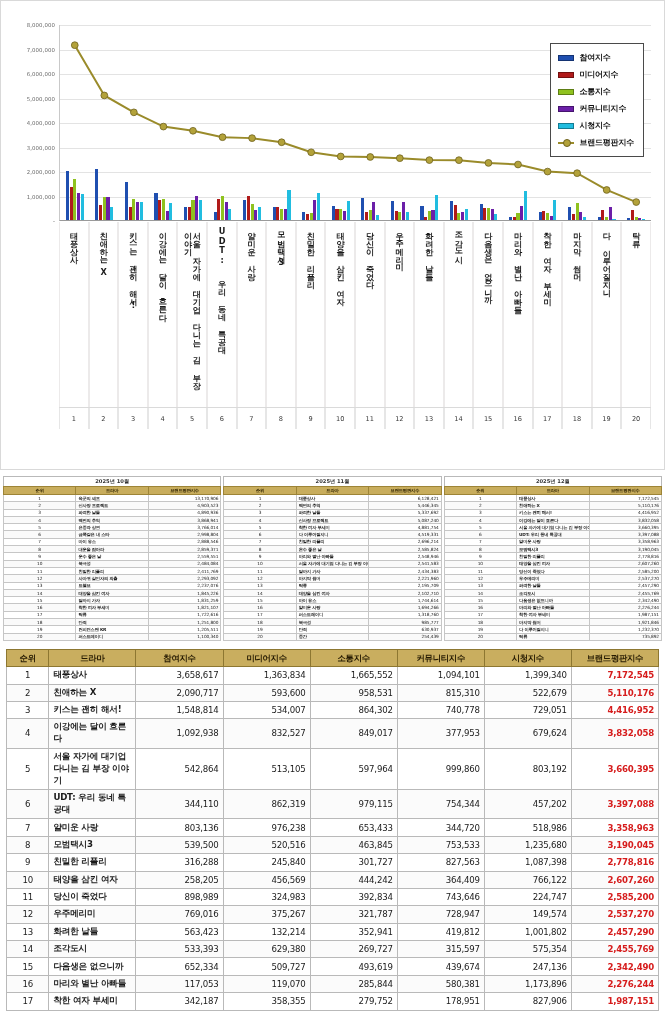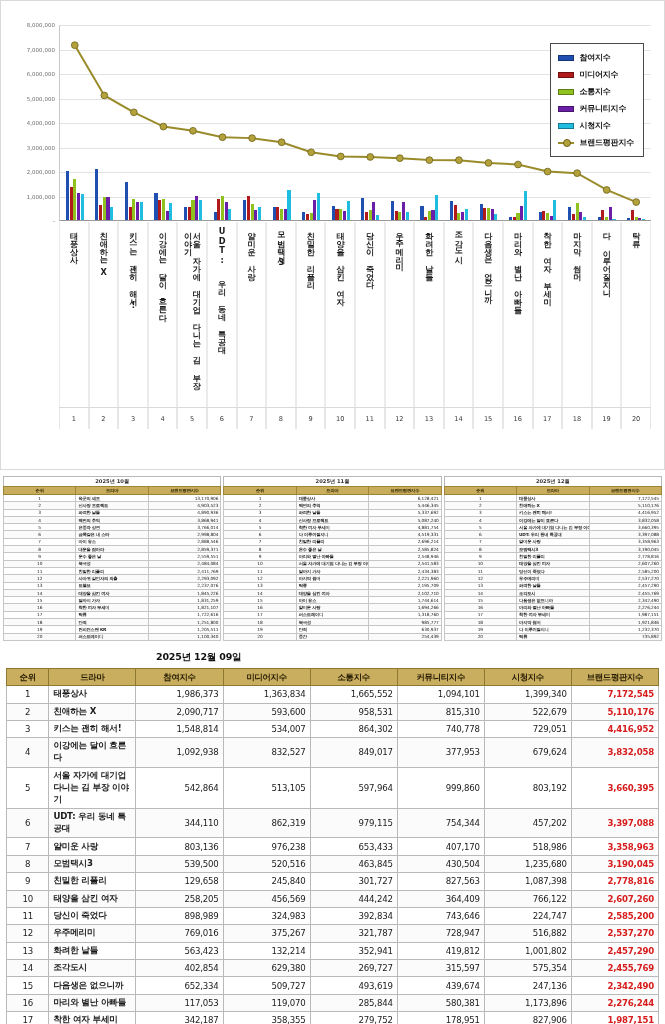--- a/index.html
+++ b/index.html
@@ -818,39 +818,38 @@
             <td class="rank">20</td>
             <td class="name">탁류</td>
             <td class="val">735,892</td>
           </tr>
         </tbody>
       </table>
     </div>
   </div>
 
 <div class="detail-wrap">
-  <div class="detail-title">2025년 12월 09일</div>
   <table class="detail">
     <thead>
         <tr id="detail-head">
           <th>순위</th>
           <th>드라마</th>
           <th>참여지수</th>
           <th>미디어지수</th>
           <th>소통지수</th>
           <th>커뮤니티지수</th>
           <th>시청지수</th>
           <th>브랜드평판지수</th>
         </tr>
       </thead>
     <tbody id="detail-body">
         <tr>
           <td class="d-rank">1</td>
           <td class="d-name">태풍상사</td>
-          <td class="d-num">1,986,373</td>
+          <td class="d-num">3,658,617</td>
           <td class="d-num">1,363,834</td>
           <td class="d-num">1,665,552</td>
           <td class="d-num">1,094,101</td>
           <td class="d-num">1,399,340</td>
           <td class="d-total" style="color: rgb(214, 28, 28);">7,172,545</td>
         </tr>
         <tr>
           <td class="d-rank">2</td>
           <td class="d-name">친애하는 X</td>
           <td class="d-num">2,090,717</td>
@@ -899,38 +898,38 @@
           <td class="d-num">754,344</td>
           <td class="d-num">457,202</td>
           <td class="d-total" style="color: rgb(214, 28, 28);">3,397,088</td>
         </tr>
         <tr>
           <td class="d-rank">7</td>
           <td class="d-name">얄미운 사랑</td>
           <td class="d-num">803,136</td>
           <td class="d-num">976,238</td>
           <td class="d-num">653,433</td>
-          <td class="d-num">407,170</td>
+          <td class="d-num">344,720</td>
           <td class="d-num">518,986</td>
           <td class="d-total" style="color: rgb(214, 28, 28);">3,358,963</td>
         </tr>
         <tr>
           <td class="d-rank">8</td>
           <td class="d-name">모범택시3</td>
           <td class="d-num">539,500</td>
           <td class="d-num">520,516</td>
           <td class="d-num">463,845</td>
-          <td class="d-num">430,504</td>
+          <td class="d-num">753,533</td>
           <td class="d-num">1,235,680</td>
           <td class="d-total" style="color: rgb(214, 28, 28);">3,190,045</td>
         </tr>
         <tr>
           <td class="d-rank">9</td>
           <td class="d-name">친밀한 리플리</td>
-          <td class="d-num">129,658</td>
+          <td class="d-num">316,288</td>
           <td class="d-num">245,840</td>
           <td class="d-num">301,727</td>
           <td class="d-num">827,563</td>
           <td class="d-num">1,087,398</td>
           <td class="d-total" style="color: rgb(214, 28, 28);">2,778,816</td>
         </tr>
         <tr>
           <td class="d-rank">10</td>
           <td class="d-name">태양을 삼킨 여자</td>
           <td class="d-num">258,205</td>
@@ -950,37 +949,37 @@
           <td class="d-num">224,747</td>
           <td class="d-total" style="color: rgb(214, 28, 28);">2,585,200</td>
         </tr>
         <tr>
           <td class="d-rank">12</td>
           <td class="d-name">우주메리미</td>
           <td class="d-num">769,016</td>
           <td class="d-num">375,267</td>
           <td class="d-num">321,787</td>
           <td class="d-num">728,947</td>
-          <td class="d-num">516,882</td>
+          <td class="d-num">149,574</td>
           <td class="d-total" style="color: rgb(214, 28, 28);">2,537,270</td>
         </tr>
         <tr>
           <td class="d-rank">13</td>
           <td class="d-name">화려한 날들</td>
           <td class="d-num">563,423</td>
           <td class="d-num">132,214</td>
           <td class="d-num">352,941</td>
           <td class="d-num">419,812</td>
           <td class="d-num">1,001,802</td>
           <td class="d-total" style="color: rgb(214, 28, 28);">2,457,290</td>
         </tr>
         <tr>
           <td class="d-rank">14</td>
           <td class="d-name">조각도시</td>
-          <td class="d-num">402,854</td>
+          <td class="d-num">533,393</td>
           <td class="d-num">629,380</td>
           <td class="d-num">269,727</td>
           <td class="d-num">315,597</td>
           <td class="d-num">575,354</td>
           <td class="d-total" style="color: rgb(214, 28, 28);">2,455,769</td>
         </tr>
         <tr>
           <td class="d-rank">15</td>
           <td class="d-name">다음생은 없으니까</td>
           <td class="d-num">652,334</td>

